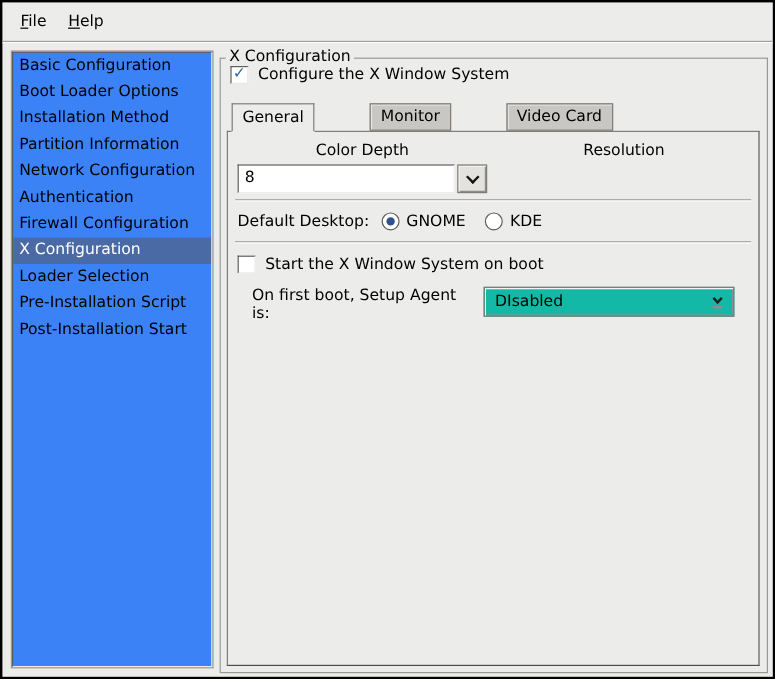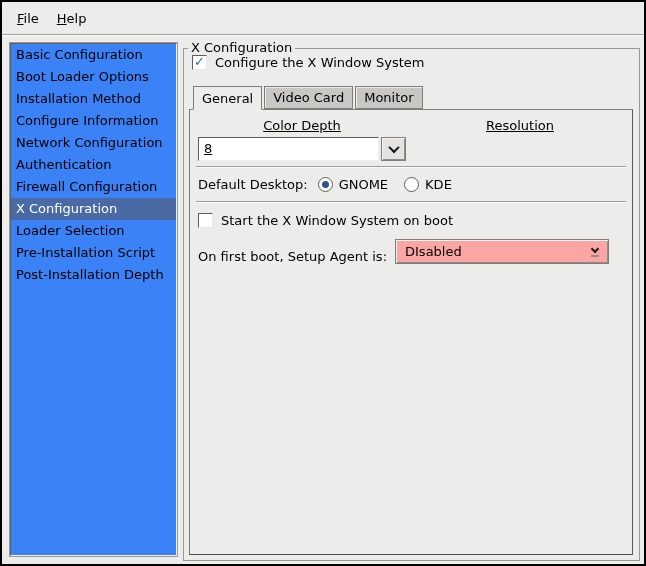--- a/index.html
+++ b/index.html
@@ -47,41 +47,41 @@
 
   .checkbox {
     width:15px; height:15px; background:#fff; flex:0 0 auto;
     border:1px solid; border-color:#5f5d59 #e8e8e6 #e8e8e6 #5f5d59;
     display:flex; align-items:center; justify-content:center;
   }
   .check-glyph { color:var(--check,#3465a4); font-weight:bold; font-size:13px; line-height:1; transform:translateY(-1px); }
 
   
   .notebook { position:absolute; left:5px; right:6px; top:37px; bottom:5px; }
-  .tabstrip { display:flex; height:23px; position:relative; z-index:2; padding-left:4px; }
+  .tabstrip { display:flex; height:23px; position:relative; z-index:2; padding-left:4px;gap:44px; }
   .tab {
     padding:3px 8px 0; margin-right:2px; white-space:nowrap;
     background:#c9c7c3; border:1px solid #807d78;
     box-shadow:inset 1px 1px 0 #edebe9;
   }
   .tab.active {
     background:var(--bg,#ececea); box-shadow:none;
     border-bottom:1px solid var(--bg,#ececea);
     margin-bottom:-1px; padding-top:4px; z-index:3;
   }
   .page {
     position:absolute; top:23px; left:0; right:0; bottom:0;
     background:var(--bg,#ececea); padding:6px;
     border:1px solid; border-color:#807d78 #5f5d58 #504e49 #807d78;
     z-index:1;
   }
 
   
   .combo-row { display:flex; gap:10px; margin:2px 2px 0; }
-  .combo-col { flex:1;text-decoration:underline; }
+  .combo-col { flex:1; }
   .combo-label { text-align:center; margin-bottom:4px; }
   .combo { display:flex; height:24px; }
   .combo-entry {
     flex:1; background:#fff; padding:0 5px; line-height:22px;
     border:1px solid; border-color:#5f5d59 #eeeeec #eeeeec #5f5d59;
     overflow:hidden; white-space:nowrap;
   }
   .combo-btn {
     width:25px; margin-left:2px; background:#e4e2df;
     border:1px solid #807d78;
@@ -100,23 +100,23 @@
   .radio {
     width:15px; height:15px; border-radius:50%; background:#fff; flex:0 0 auto;
     border:1px solid #5f5d59;
     display:flex; align-items:center; justify-content:center; margin-right:6px;
   }
   .radio-dot { width:7px; height:7px; border-radius:50%; background:var(--dot,#32528e); }
   .radio-label { margin-right:16px; }
 
   .startx-row { display:flex; align-items:flex-start; gap:8px; margin:10px 2px 0; }
 
-  .agent-row { display:flex; align-items:flex-end; gap:8px; margin:11px 2px 0; }
+  .agent-row { display:flex; align-items:flex-start; gap:8px; margin:11px 14px 0; }
   .optionmenu {
-    width:214px; height:25px; background:#fca5a5; position:relative;
+    width:214px; height:25px; background:#14b8a6; position:relative;
     border:1px solid #807d78;
     box-shadow:inset 1px 1px 0 #f7f5f3, inset -1px -1px 0 #8f8d89;
     display:flex; align-items:center; padding:0 9px;
   }
   .om-indicator { position:absolute; right:8px; top:6px; width:10px; display:flex; flex-direction:column; align-items:center; }
   .om-chev { width:6px; height:6px; border-right:2px solid #1e1e1e; border-bottom:2px solid #1e1e1e; transform:rotate(45deg); }
   .om-dash { width:8px; height:2px; background:#8f8d89; margin-top:3px; }
 </style>
 </head>
 <body>
@@ -127,45 +127,45 @@
     <div class="menu-item"><span class="mn">F</span><span>ile</span></div>
     <div class="menu-item"><span class="mn">H</span><span>elp</span></div>
   </div>
 
   <div class="main">
 
     <div class="listbox">
       <div class="list-item">Basic Configuration</div>
       <div class="list-item">Boot Loader Options</div>
       <div class="list-item">Installation Method</div>
-      <div class="list-item">Configure Information</div>
+      <div class="list-item">Partition Information</div>
       <div class="list-item">Network Configuration</div>
       <div class="list-item">Authentication</div>
       <div class="list-item">Firewall Configuration</div>
       <div class="list-item selected">X Configuration</div>
       <div class="list-item">Loader Selection</div>
       <div class="list-item">Pre-Installation Script</div>
-      <div class="list-item">Post-Installation Depth</div>
+      <div class="list-item">Post-Installation Start</div>
     </div>
 
     <div class="groupbox">
       <div class="frame-label">X Configuration</div>
 
       <div class="configure-row">
         <div class="checkbox">
           <span class="check-glyph">✓</span>
         </div>
         <span>Configure the X Window System</span>
       </div>
 
       <div class="notebook">
         <div class="tabstrip">
           <div class="tab active">General</div>
+          <div class="tab">Monitor</div>
           <div class="tab">Video Card</div>
-          <div class="tab">Monitor</div>
         </div>
 
         <div class="page">
 
           <div class="combo-row">
             <div class="combo-col">
               <div class="combo-label">Color Depth</div>
               <div class="combo">
                 <div class="combo-entry">8</div>
                 <div class="combo-btn">

